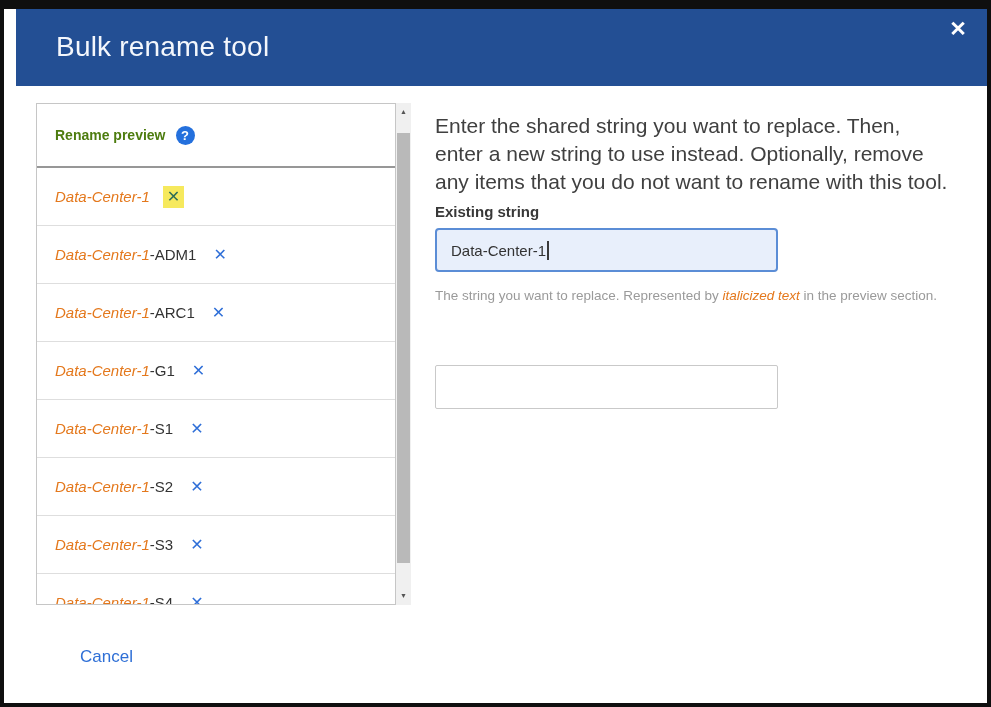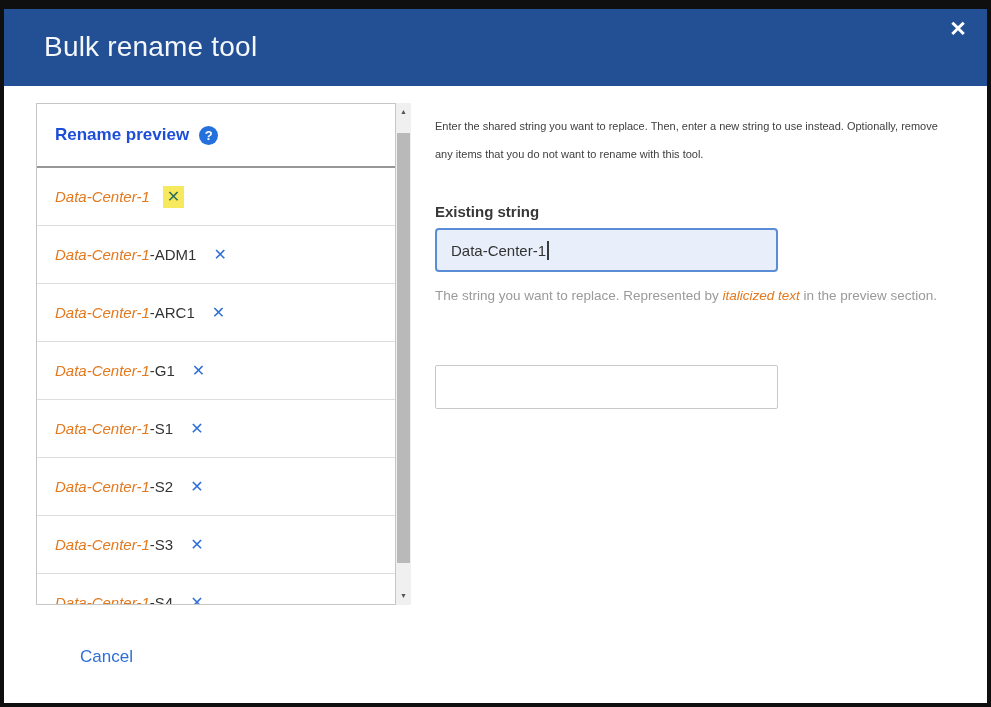--- a/index.html
+++ b/index.html
@@ -9,21 +9,21 @@
     font-family:"Liberation Sans","DejaVu Sans",sans-serif;
     position:relative;
     overflow:hidden;
   }
   .dialog {
     position:absolute; left:4px; top:9px; width:983px; height:694px;
     background:#ffffff; overflow:hidden;
   }
   
   .header {
-    position:absolute; left:0; top:0; right:0; height:77px;
+    position:absolute; left:12px; top:0; right:0; height:77px;
     background:#234f94; color:#f4f7fc;
   }
   .header-title {
     position:absolute; left:40px; top:22px;
     font-size:28px; font-weight:400; letter-spacing:0.2px; color:#f4f7fc;
   }
   .close-btn {
     position:absolute; top:5px; right:14px;
     width:30px; height:30px; line-height:30px; text-align:center;
     color:#ffffff; font-size:21px; font-weight:bold; cursor:pointer;
@@ -31,21 +31,21 @@
   }
   
   .preview-wrap { position:absolute; left:32px; top:94px; width:375px; height:502px; display:flex; }
   .preview-panel {
     width:360px; height:502px; border:1px solid #c6c6c6; background:#fff; overflow:hidden;
   }
   .preview-header {
     height:64px; display:flex; align-items:center; padding-left:18px;
     border-bottom:2px solid #979797;
   }
-  .preview-title { font-size:17px; font-weight:bold; color:#1d4ed8; }
+  .preview-title { font-size:14px; font-weight:bold; color:#4d7c0f; }
   .help-icon {
     margin-left:10px; width:19px; height:19px; border-radius:50%;
     background:#2470dd; color:#fff; font-size:13px; font-weight:bold;
     display:inline-flex; align-items:center; justify-content:center; cursor:pointer;
   }
   .preview-list { }
   .row {
     height:58px; display:flex; align-items:center; padding-left:18px;
     border-bottom:1px solid #dedede; font-size:15px; background:#fff;
   }
@@ -66,21 +66,21 @@
   }
   .scroll-arrow.up { top:1px; }
   .scroll-arrow.down { bottom:1px; }
   .scroll-thumb {
     position:absolute; left:1px; top:30px; width:13px; height:430px;
     background:#b9b9b9; cursor:pointer;
   }
   
   .instructions {
     position:absolute; left:431px; top:103px; width:515px;
-    font-size:11px; line-height:28px; color:#404040;
+    font-size:21px; line-height:28px; color:#404040;
   }
   .field-label { position:absolute; left:431px; font-size:15px; font-weight:bold; color:#383838; }
   .label-existing { top:194px; }
   .label-new { top:331px;margin-top:44px; }
   .textbox {
     position:absolute; left:431px; width:343px; display:flex; align-items:center;
     padding-left:14px; font-size:15px; color:#333; background:#fff;
   }
   .textbox.focused {
     top:219px; height:44px;

